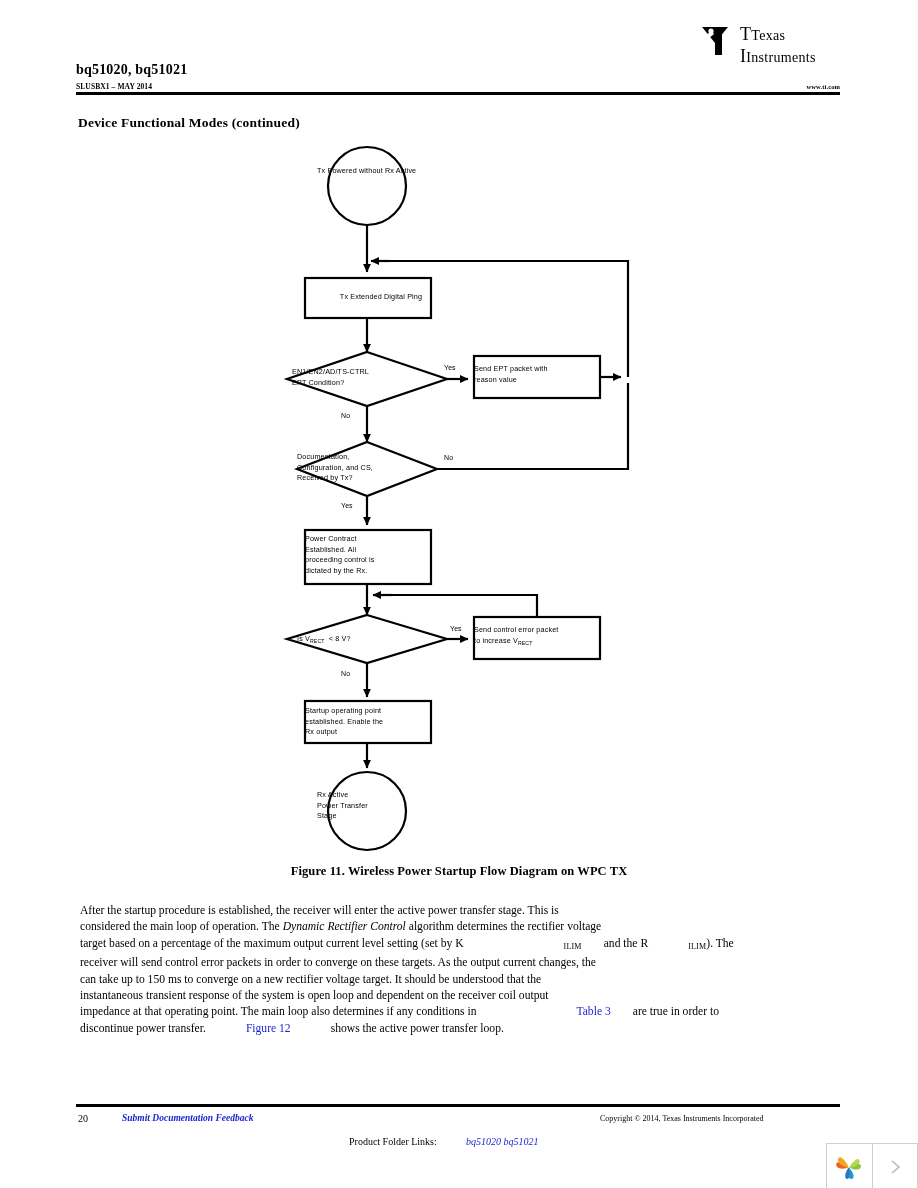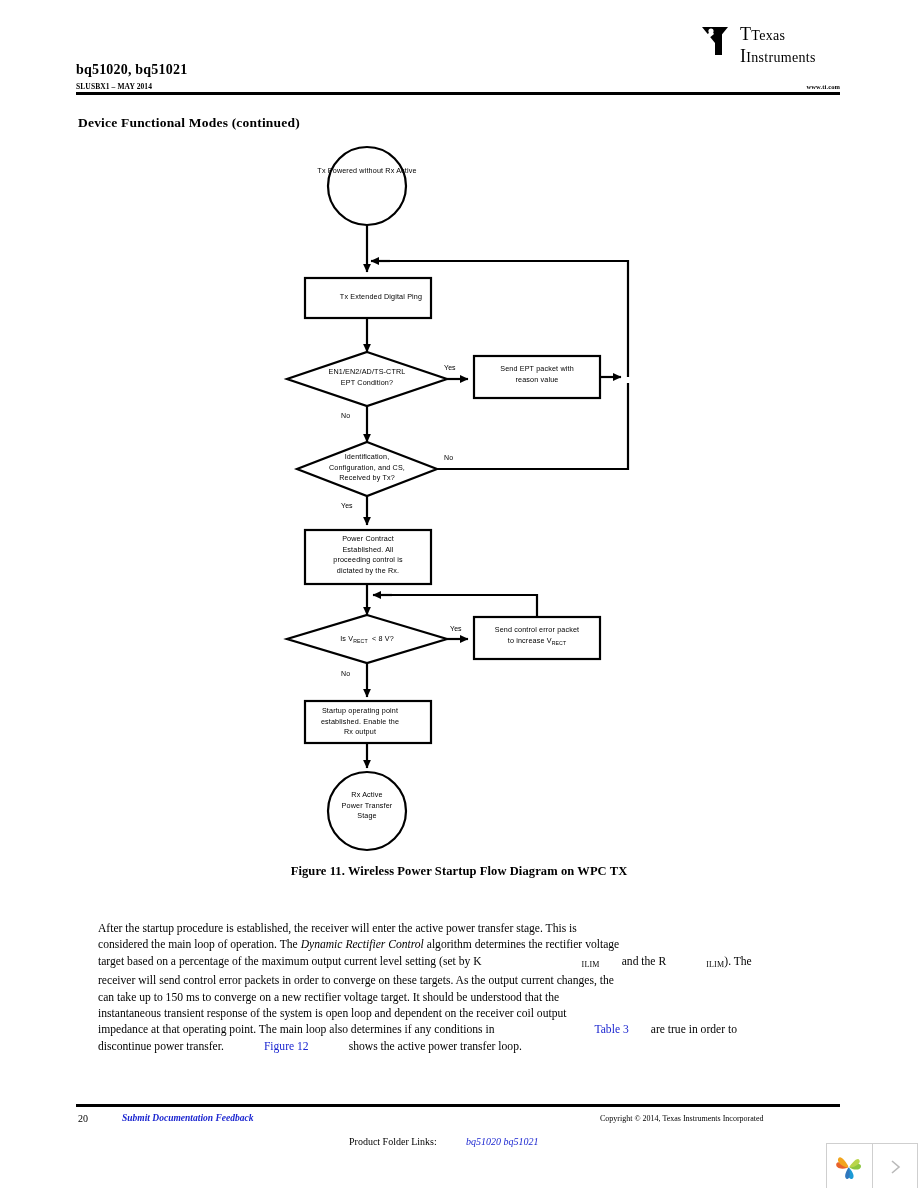--- a/index.html
+++ b/index.html
@@ -104,21 +104,21 @@
   .flow {
     position: absolute;
     left: 0px;
     top: 140px;
     width: 918px;
     height: 720px;
   }
   .flow svg { display: block; }
   .node-text {
     position: absolute;
-    text-align: center;
+    text-align: left;
     font-family: "Liberation Sans", sans-serif;
     font-size: 7.2px;
     line-height: 10.5px;
     color: #000;
     letter-spacing: 0.15px;
     pointer-events: none;
   }
   .node-text .sub {
     font-size: 5.2px;
     vertical-align: -2px;
@@ -146,21 +146,21 @@
 
   
   .body-block {
     position: absolute;
     left: 80px;
     top: 903px;
     width: 760px;
     font-size: 11.6px;
     line-height: 16.4px;
   }
-  .body-block p { margin: 18px; }
+  .body-block p { margin: 0; }
   .body-block .ln { display: block; white-space: nowrap; }
   .body-block i { font-style: italic; }
   .sub-s { font-size: 8px; vertical-align: -2px; letter-spacing: .2px; }
   .link { color: #1a25d0; }
   .gap-sm { display: inline-block; width: 22px; }
   .gap-md { display: inline-block; width: 40px; }
   .gap-lg { display: inline-block; width: 100px; }
 
   
   .footer-rule {
@@ -326,21 +326,21 @@
       <span>EN1/EN2/AD/TS-CTRL</span><br>
       <span>EPT Condition?</span>
     </div>
 
     <div class="node-text" style="left:474px; top:224px; width:126px;">
       <span>Send EPT packet with</span><br>
       <span>reason value</span>
     </div>
 
     <div class="node-text" style="left:297px; top:312px; width:140px;">
-      <span>Identification,</span><br>
+      <span>Documentation,</span><br>
       <span>Configuration, and CS,</span><br>
       <span>Received by Tx?</span>
     </div>
 
     <div class="node-text" style="left:305px; top:394px; width:126px;">
       <span>Power Contract</span><br>
       <span>Established.  All</span><br>
       <span>proceeding control is</span><br>
       <span>dictated by the  Rx.</span>
     </div>

